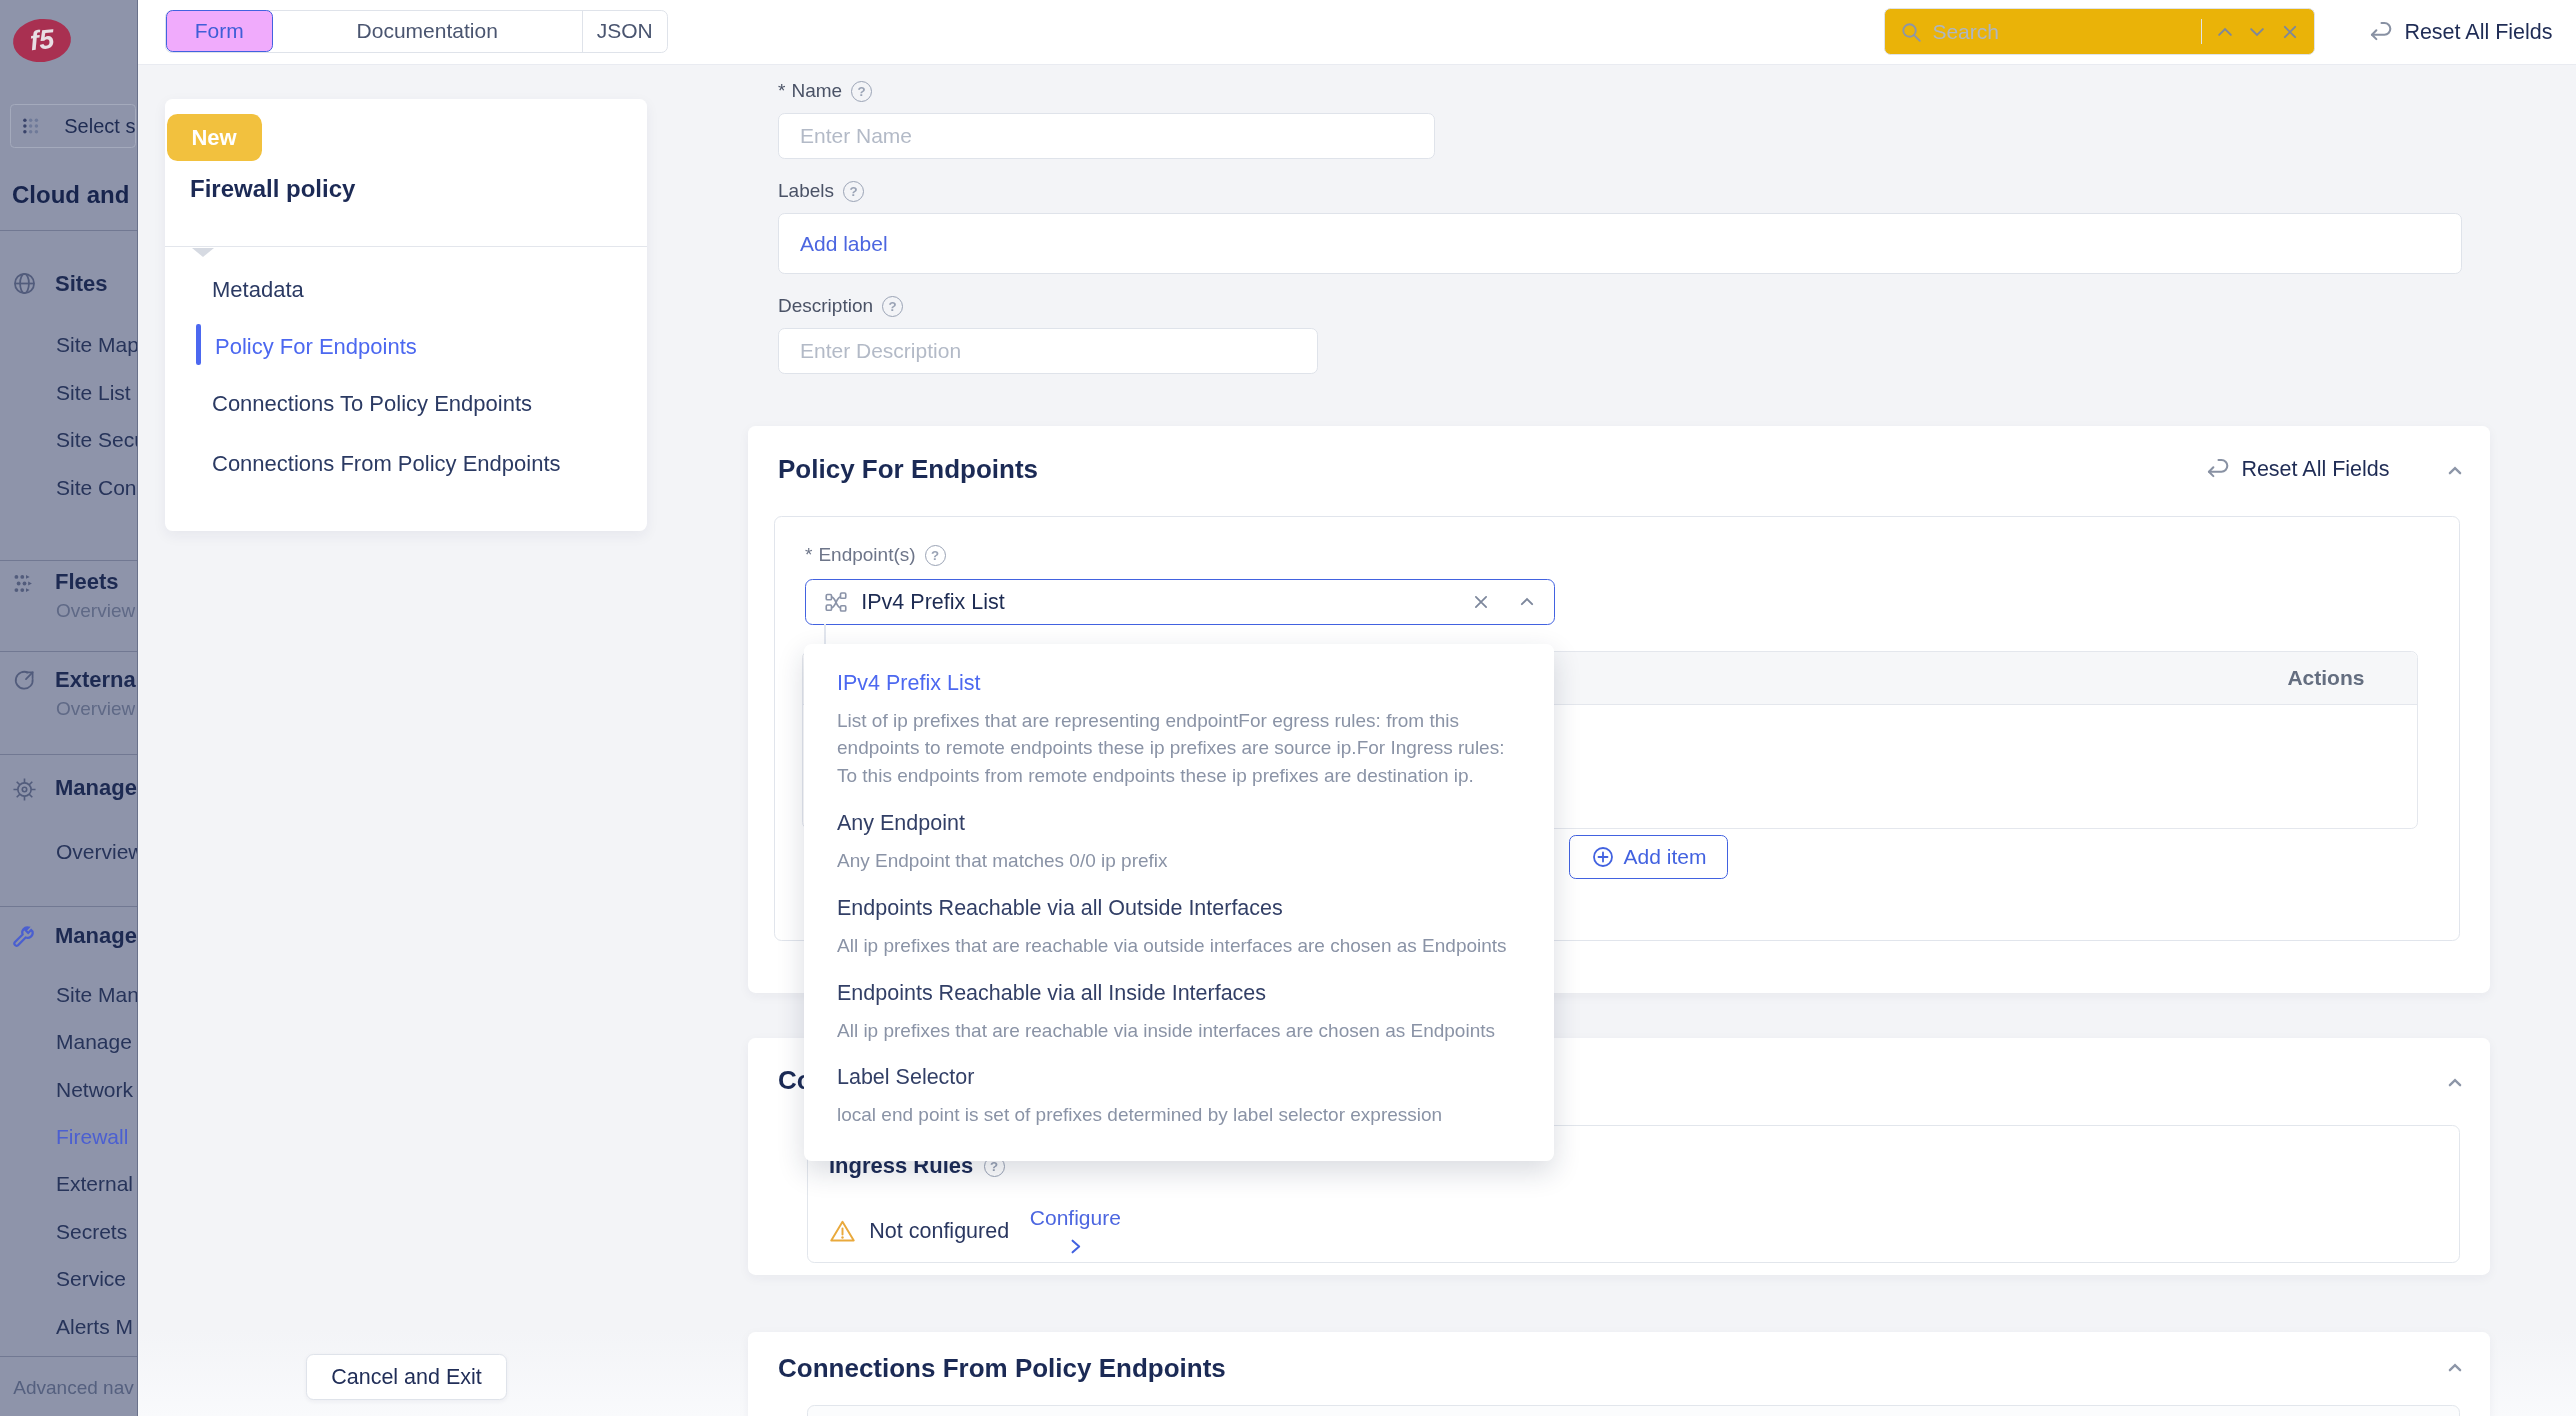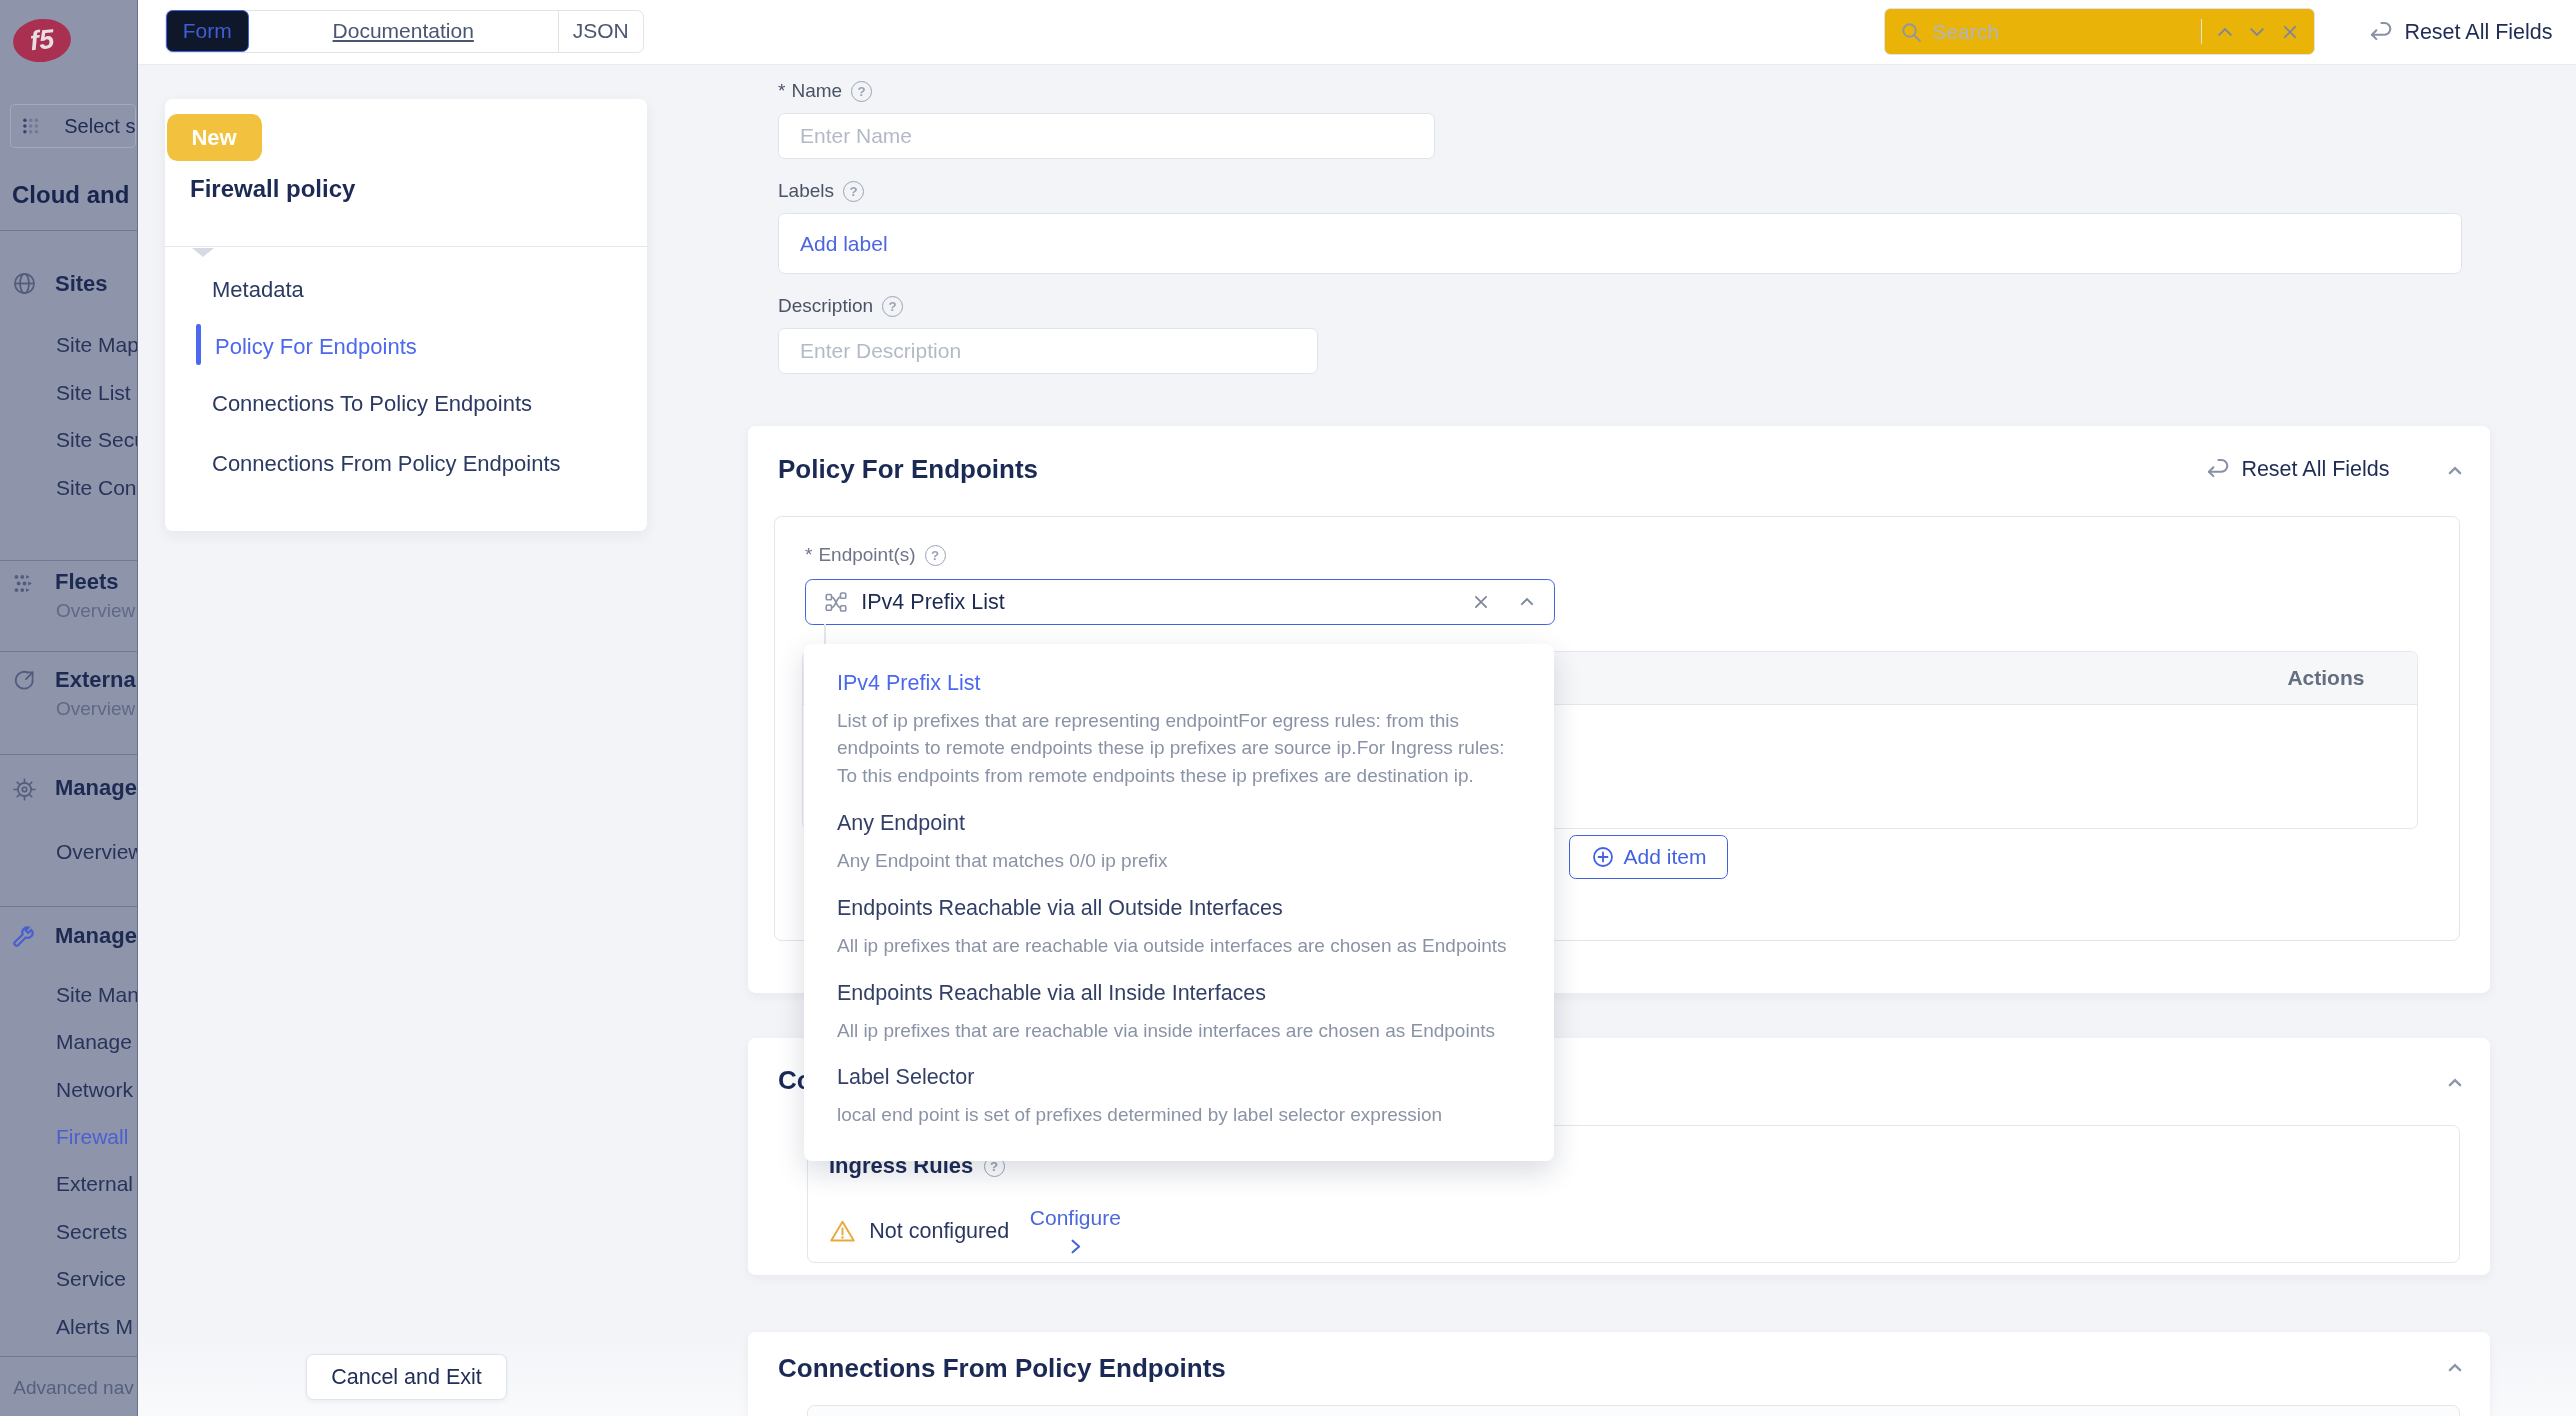--- a/index.html
+++ b/index.html
@@ -25,22 +25,22 @@
   .sb-adv { left:13.3px; top:1377px; font-size:19px; color:#55607f; }
   .sb-icon { position:absolute; left:12px; width:25px; height:25px; color:#525c7c; }
   .sb-icon.blue { color:#4a5fd0; }
 
   
   .topbar { position:absolute; left:138px; top:0; width:2438px; height:65px; background:#ffffff;
             border-bottom:0.7px solid #e9ebf1; z-index:3; }
   .tabs { position:absolute; left:27.4px; top:9.6px; height:43px; display:flex; background:#fff;
           border:0.7px solid #dfe3ea; border-radius:6.7px; }
   .tab { display:flex; align-items:center; justify-content:center; font-size:21px; color:#4a5570; cursor:default; }
-  .tab-form { width:83px; border:1.5px solid #4262e0; border-radius:6.7px; color:#3f5ed7; margin:-0.7px 0 -0.7px -0.7px; background:#0f172a; }
-  .tab-doc { width:310px; border-right:0.7px solid #dfe3ea;text-decoration:underline; }
+  .tab-form { width:107px; border:1.5px solid #4262e0; border-radius:6.7px; color:#3f5ed7; margin:-0.7px 0 -0.7px -0.7px; background:#f0abfc; }
+  .tab-doc { width:310px; border-right:0.7px solid #dfe3ea; }
   .tab-json { width:84px; }
   .searchbox { position:absolute; left:1746px; top:8.2px; width:431px; height:47px; background:#eab308;
                border:0.7px solid #dfe3ea; border-radius:6.7px; display:flex; align-items:center; padding:0 13.3px 0 15px; }
   .searchbox input { flex:1; border:none; outline:none; font-size:21px; color:#3c4660; min-width:0; background:transparent; }
   .searchbox input::placeholder { color:#aeb6c2; }
   .search-sep { width:0.7px; height:25px; background:#dfe3ea; margin:0 12px; }
   .sicon { width:22px; height:22px; color:#7d879c; flex:0 0 auto; }
   .sicon + .sicon { margin-left:10.4px; }
   .mag { margin-right:10.4px; color:#8d96a8; }
   .top-reset { position:absolute; left:2231px; top:0; height:65px; display:flex; align-items:center; gap:10.4px;

